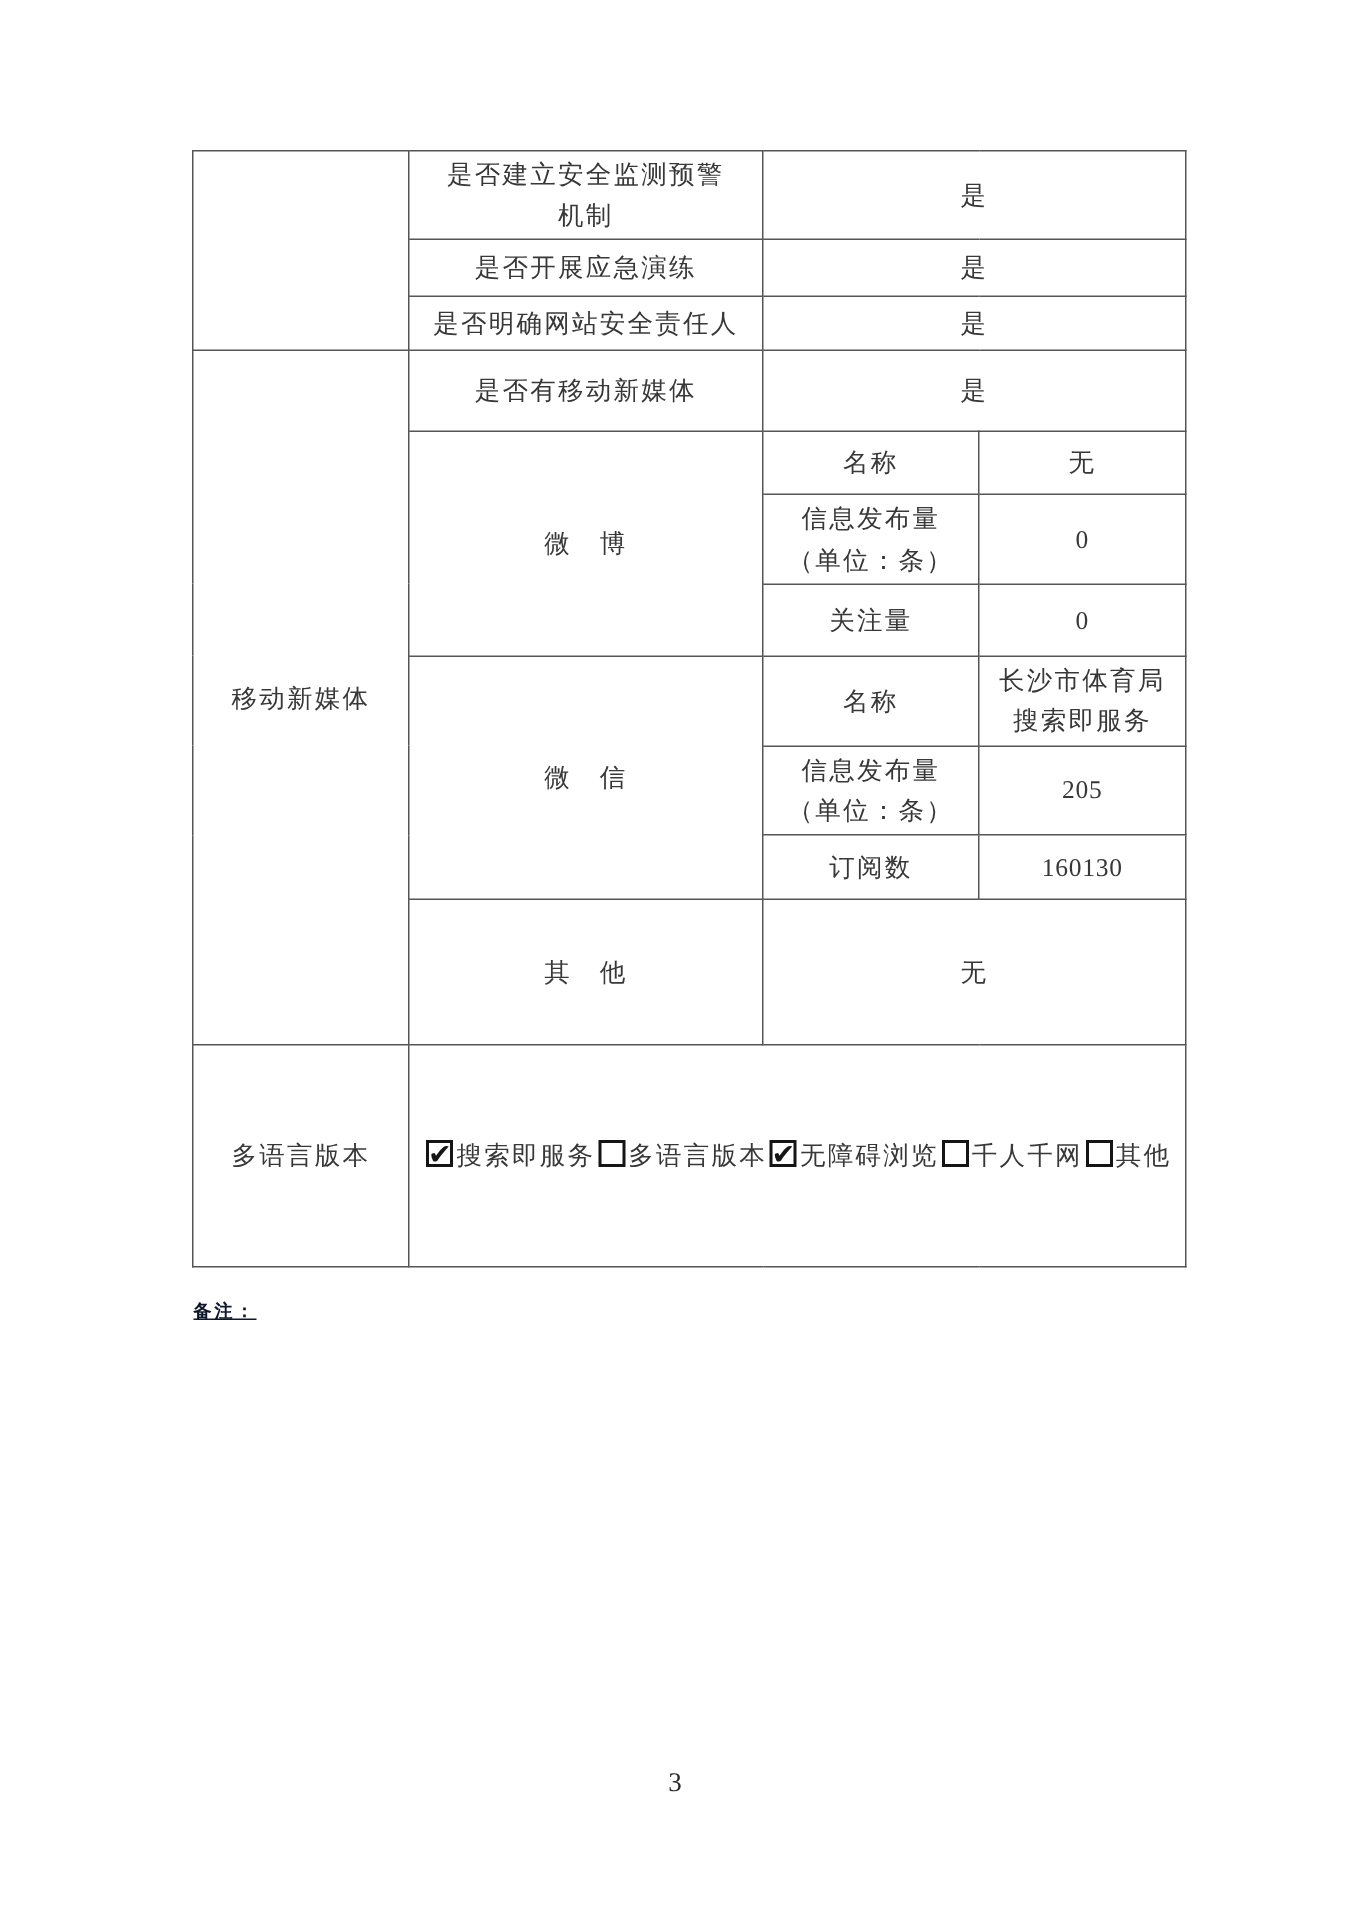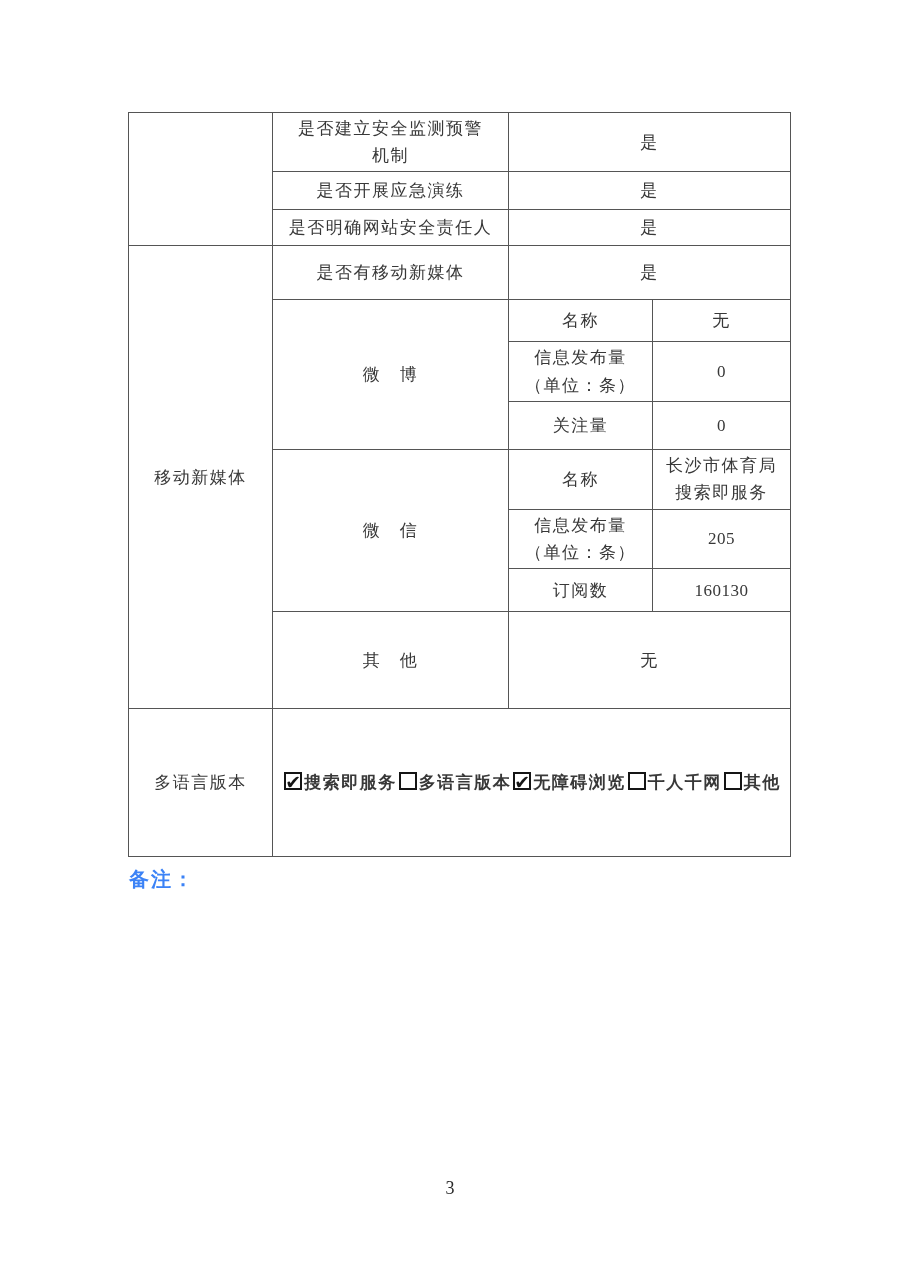--- a/index.html
+++ b/index.html
@@ -16,21 +16,21 @@
   .page {
     position: relative;
     width: 900px;
     height: 1273px;
     background: #ffffff;
     overflow: hidden;
   }
   table.report {
     position: absolute;
     left: 128px;
-    top: 112px;
+    top: 100px;
     width: 662px;
     border-collapse: collapse;
     table-layout: fixed;
   }
   table.report td {
     border: 1px solid #555555;
     text-align: center;
     vertical-align: middle;
     font-size: 17px;
     letter-spacing: 1.5px;
@@ -50,21 +50,20 @@
   tr.r7  { height: 48px; }
   tr.r8  { height: 60px; }
   tr.r9  { height: 50px; }
   tr.r10 { height: 43px; }
   tr.r11 { height: 97px; }
   tr.r12 { height: 148px; }
   
   .options-line {
     white-space: nowrap;
     letter-spacing: 1.5px;
-    font-weight: bold;
   }
   .opt { display: inline-block; }
   .cb {
     display: inline-block;
     width: 14px;
     height: 14px;
     border: 2px solid #151515;
     margin: 0 2px -2px 2px;
     position: relative;
     background: #ffffff;
@@ -76,24 +75,25 @@
     top: -7px;
     font-size: 19px;
     font-weight: bold;
     font-family: "DejaVu Sans", sans-serif;
     color: #151515;
   }
   .notes {
     position: absolute;
     left: 129px;
     top: 866px;
-    font-size: 20px;
+    font-size: 12px;
     font-weight: bold;
     letter-spacing: 2px;
-    color: #3b82f6;
+    color: #0f172a;
+    text-decoration: underline;
   }
   .page-number {
     position: absolute;
     left: 0;
     top: 1178px;
     width: 900px;
     text-align: center;
     font-size: 18px;
     color: #2a2a2a;
   }

